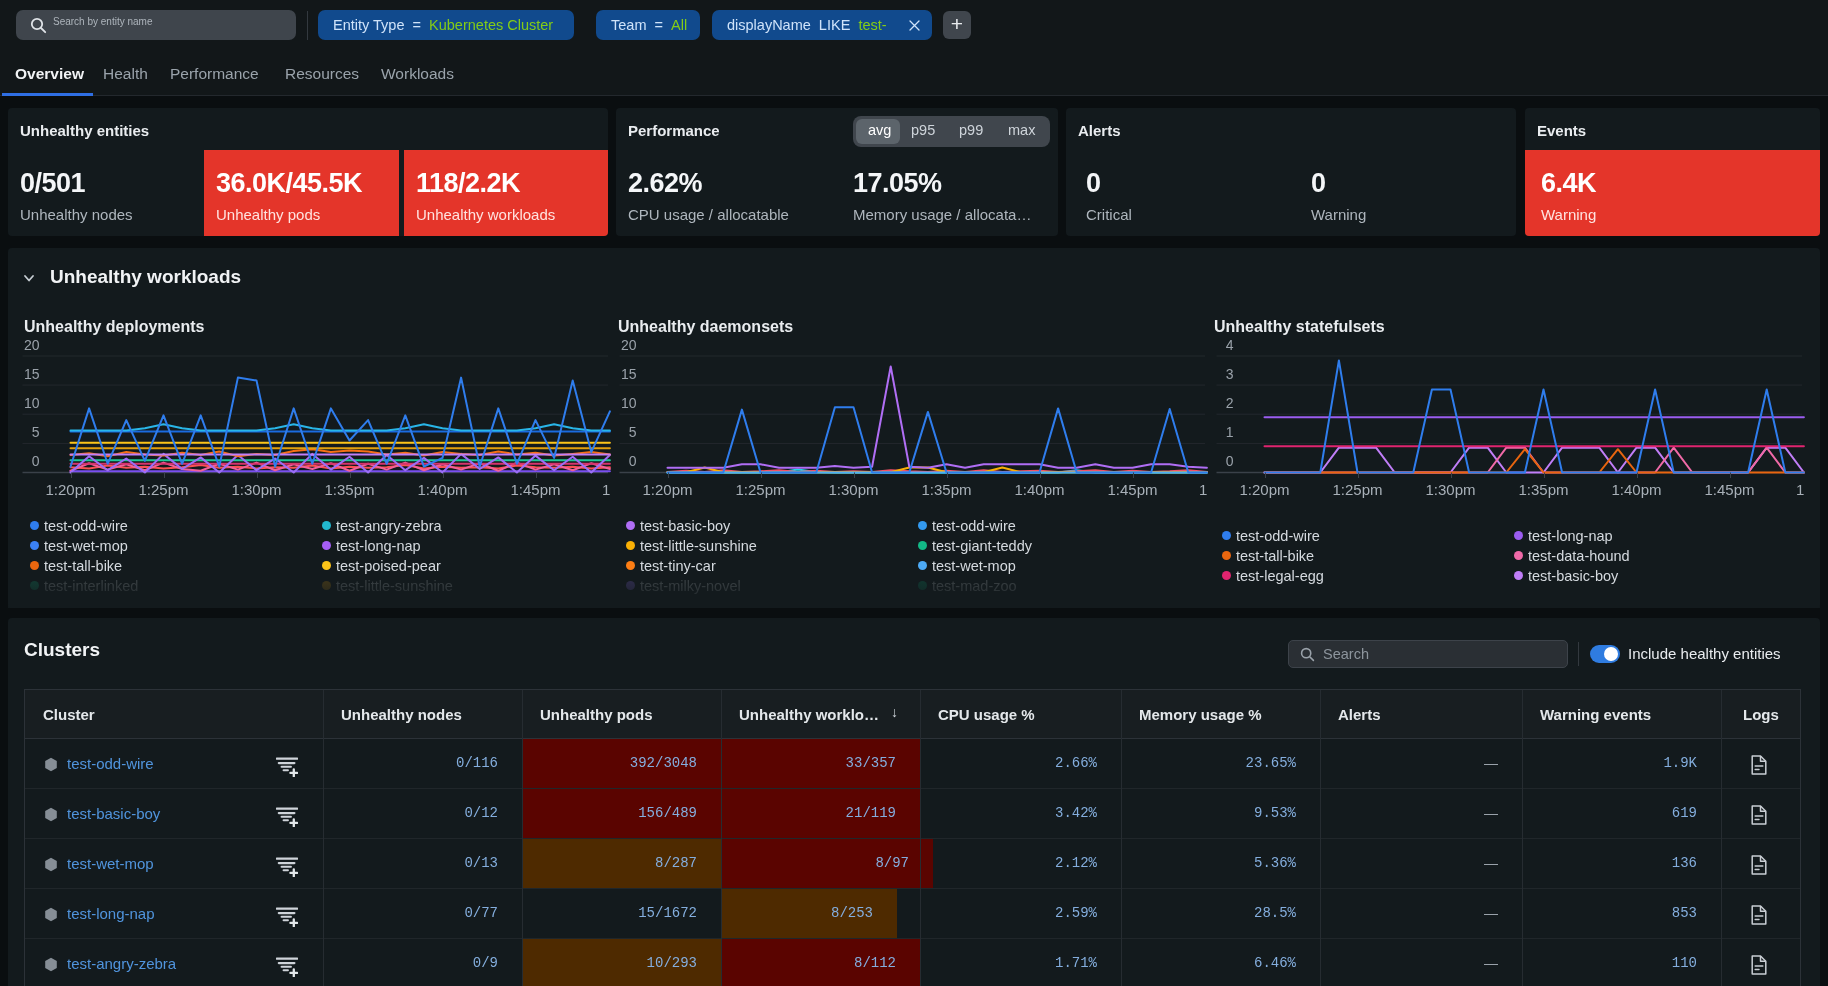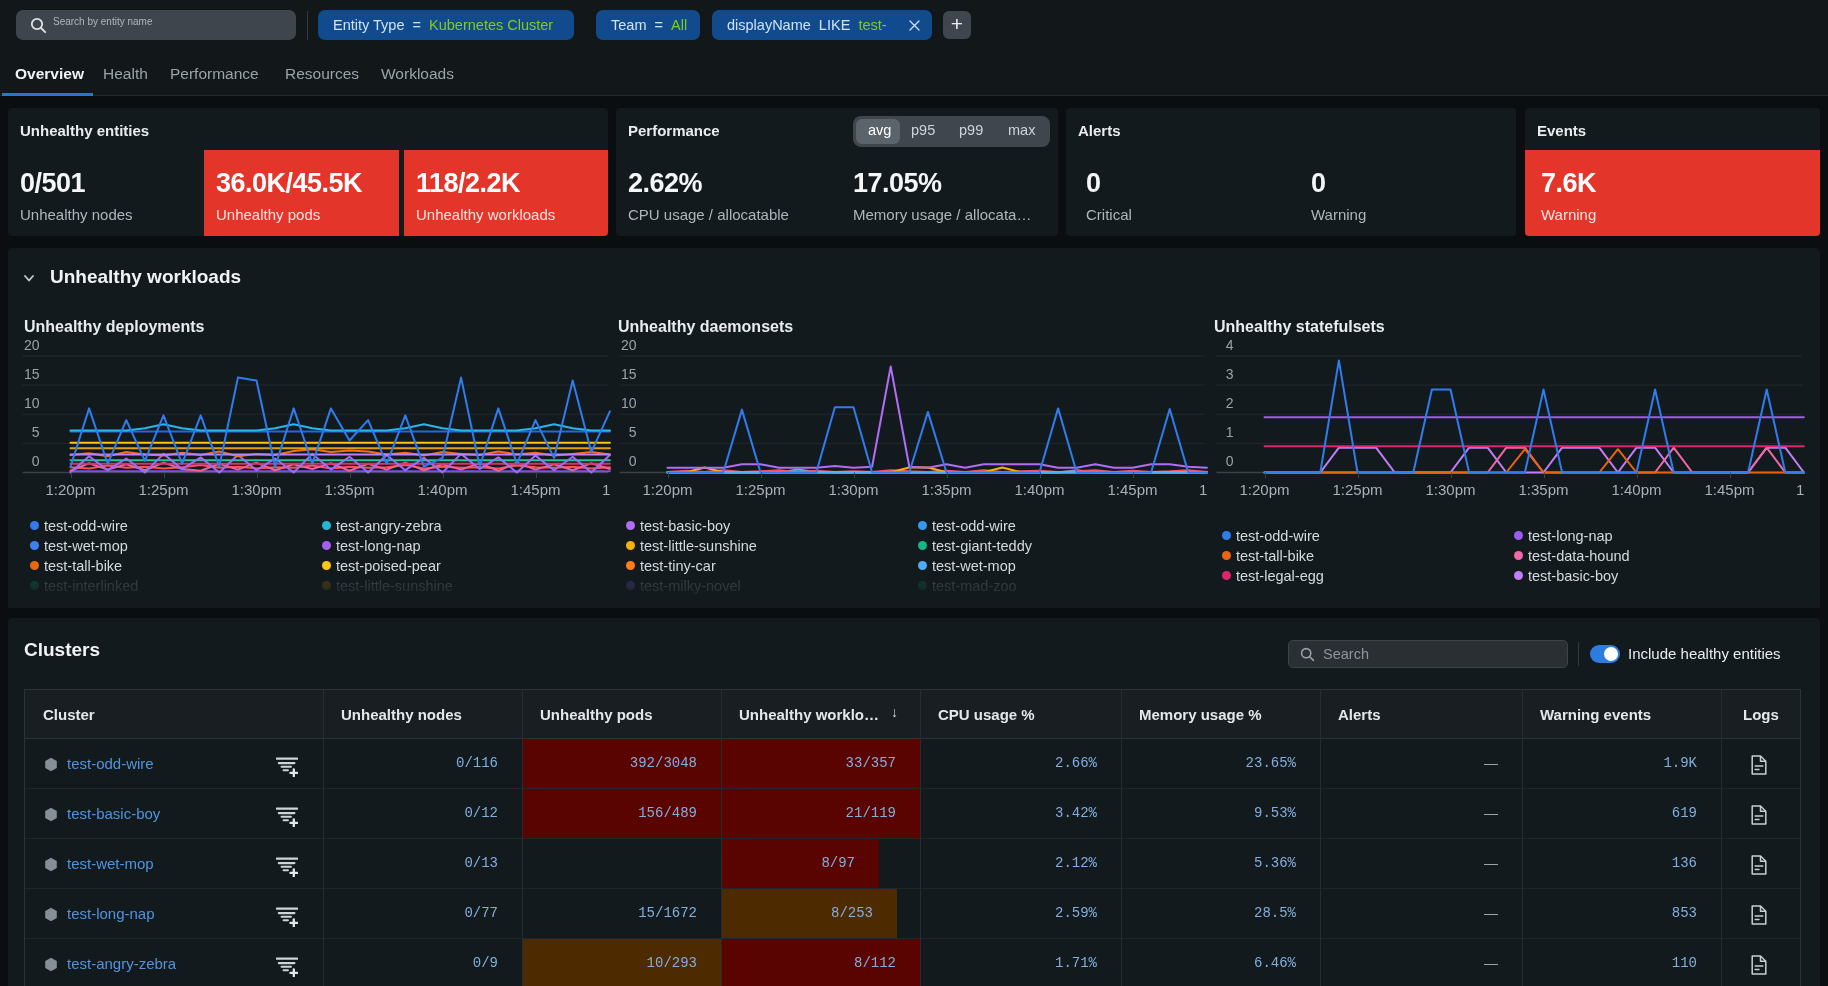--- a/index.html
+++ b/index.html
@@ -148,21 +148,21 @@
       <div class="blabel">Critical</div>
   </div>
   <div class="block" style="left:229px;width:217px;">
     <div class="bignum" style="left:16px">0</div>
       <div class="blabel" style="left:16px">Warning</div>
   </div>
 </div>
 <div class="card" style="left:1525px;width:295px;">
   <div class="ctitle">Events</div>
   <div class="block red" style="left:0;width:295px;border-radius:0 0 4px 4px;">
-    <div class="bignum" style="left:16px">7.6K</div>
+    <div class="bignum" style="left:16px">6.4K</div>
       <div class="blabel" style="left:16px">Warning</div>
   </div>
 </div>
 
 <div id="wl">
   <svg id="chev" width="14" height="14" viewBox="0 0 14 14">
     <path d="M3 5 L7 9.5 L11 5" fill="none" stroke="#c6cdd3" stroke-width="1.8" stroke-linecap="round" stroke-linejoin="round"></path>
   </svg>
   <h2>Unhealthy workloads</h2>
   <div class="chtitle" style="left:16px">Unhealthy deployments</div>
@@ -377,21 +377,22 @@
               <path d="M7 0.8 L12.8 4.1 L12.8 10.9 L7 14.2 L1.2 10.9 L1.2 4.1 Z" fill="#868e96"></path>
             </svg></span><span class="lnk">test-wet-mop</span><span style="position:absolute;left:251px;top:18px;line-height:0"><svg width="22" height="20" viewBox="0 0 22 20">
               <path d="M0.8 1.6 H21.2" stroke="#cfd4da" stroke-width="2.2" stroke-linecap="round"></path>
               <path d="M2.8 6.1 H18.4" stroke="#cfd4da" stroke-width="2.2" stroke-linecap="round"></path>
               <path d="M5.6 9.8 H14.9" stroke="#cfd4da" stroke-width="2.1" stroke-linecap="round"></path>
               <path d="M7.6 13.3 H11.9" stroke="#cfd4da" stroke-width="2.1" stroke-linecap="round"></path>
               <path d="M14.4 15.9 H21.2" stroke="#e3e7ea" stroke-width="2.3" stroke-linecap="round"></path>
               <path d="M17.8 12.5 V19.3" stroke="#e3e7ea" stroke-width="2.3" stroke-linecap="round"></path>
             </svg></span></div>
 <div class="td num" style="left:298px;width:199px;">0/13</div>
-<div class="td num" style="left:696px;width:158px;background:#5a0400;">8/97</div>
+<div class="td num" style="left:497px;width:199px;background:#4e2a00;">8/287</div>
+<div class="td num" style="left:696px;width:212px;background:#5a0400;">8/97</div>
 <div class="td num" style="left:895px;width:201px;">2.12%</div>
 <div class="td num" style="left:1096px;width:199px;">5.36%</div>
 <div class="td num" style="left:1295px;width:202px;"><span class="dash">—</span></div>
 <div class="td num" style="left:1497px;width:199px;">136</div>
 <div class="td" style="left:1696px;width:80px;">
           <span style="position:absolute;left:29px;top:16px;line-height:0"><svg width="18" height="20" viewBox="0 0 18 20">
               <path d="M2.2 1 H10.5 L15.8 6.3 V19 H2.2 Z" fill="none" stroke="#c9ced4" stroke-width="1.5" stroke-linejoin="round"></path>
               <path d="M10.5 1 V6.3 H15.8" fill="none" stroke="#c9ced4" stroke-width="1.5" stroke-linejoin="round"></path>
               <path d="M5.2 11 H12.8" stroke="#c9ced4" stroke-width="1.5" stroke-linecap="round"></path>
               <path d="M5.2 14.5 H9" stroke="#c9ced4" stroke-width="1.5" stroke-linecap="round"></path>

